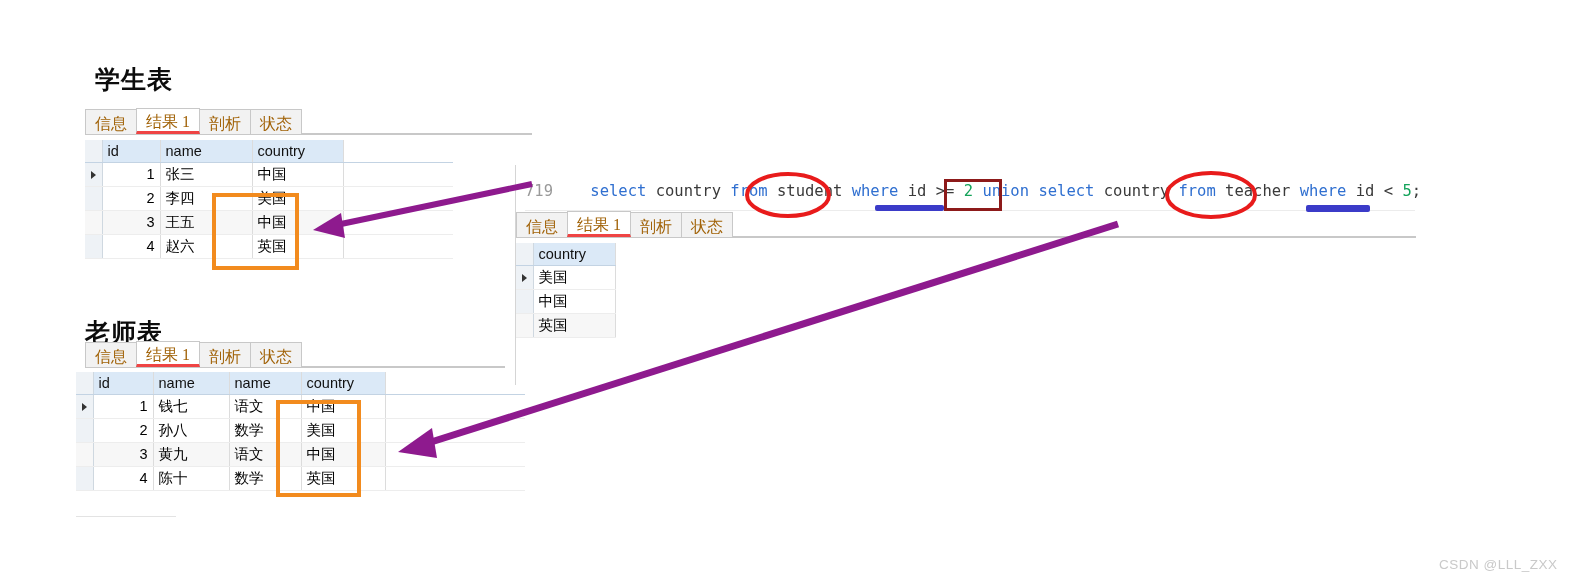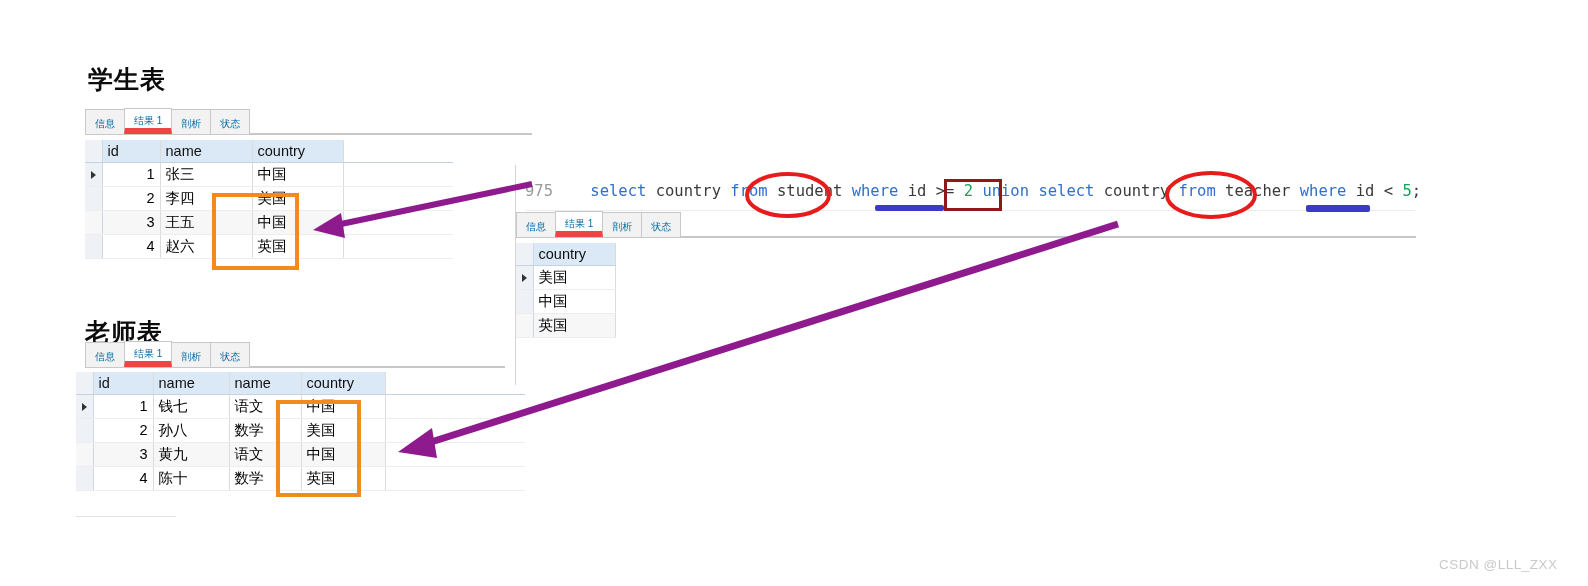--- a/index.html
+++ b/index.html
@@ -29,40 +29,41 @@
   
   .tabstrip {
     display: flex;
     align-items: flex-end;
     height: 26px;
     border-bottom: 1px solid #c8c8c8;
     background: #ffffff;
     box-sizing: border-box;
   }
   .tab {
-    font-size: 10px;
+    font-size: 16px;
     line-height: 14px;
     padding: 9px 9px 5px 9px;
     border: 1px solid #c8c8c8;
     border-bottom: none;
     background: #f2f2f2;
-    color: #0369a1;
+    color: #a16207;
     margin-right: -1px;
     white-space: nowrap;
     box-sizing: border-box;
     height: 25px;
     display: flex;
     align-items: center;
   }
   .tab.active {
     background: #ffffff;
     height: 26px;
     position: relative;
     z-index: 2;
-    border-bottom: 6px solid #ef4444;
+    border-bottom: 3px solid #ef4444;
+    font-family: Liberation Serif, serif;
   }
 
   
   .grid {
     border-collapse: collapse;
     font-size: 14.5px;
     background: #ffffff;
     table-layout: fixed;
   }
   .grid th, .grid td {
@@ -136,21 +137,21 @@
   svg.overlay {
     position: absolute;
     left: 0; top: 0;
     width: 1588px; height: 586px;
     pointer-events: none;
   }
 </style>
 </head>
 <body>
 
-<div class="abs section-title" style="left:88px; top:63px;font-family:Liberation Mono, monospace;">学生表</div>
+<div class="abs section-title" style="left:95px; top:63px;font-family:Liberation Mono, monospace;">学生表</div>
 
 <div class="abs" style="left:85px; top:109px; width:447px;">
   <div class="tabstrip">
     <div class="tab">信息</div>
     <div class="tab active">结果 1</div>
     <div class="tab">剖析</div>
     <div class="tab">状态</div>
     <div style="flex:1; border-bottom:1px solid #c8c8c8; height:26px; box-sizing:border-box;"></div>
   </div>
 </div>
@@ -262,21 +263,21 @@
   </table>
 </div>
 
 <div class="abs" style="left:76px; top:516px; width:100px; height:1px; background:#e3e3e3;"></div>
 
 <div class="abs hl-box" style="left:276px; top:400px; width:85px; height:97px;"></div>
 
 <div class="abs panel-border" style="left:515px; top:165px; width:2px; height:220px;"></div>
 
 <div class="abs editor" style="left:525px; top:182px;">
-  <span class="lineno">975</span>
+  <span class="lineno">719</span>
   <span style="display:inline-block; width:28px;"></span><span id="sql-tokens"><span class="kw">select</span><span class="id2"> country </span><span class="kw">from</span><span class="id2"> student </span><span class="kw">where</span><span class="id2"> id </span><span class="op">&gt;=</span><span class="id2"> </span><span class="num2">2</span><span class="id2"> </span><span class="kw">union</span><span class="id2"> </span><span class="kw">select</span><span class="id2"> country </span><span class="kw">from</span><span class="id2"> teacher </span><span class="kw">where</span><span class="id2"> id </span><span class="op">&lt;</span><span class="id2"> </span><span class="num2">5</span><span class="op">;</span></span>
 </div>
 
 <div class="abs" style="left:525px; top:210px; width:890px; height:1px; background:#ececec;"></div>
 
 <div class="abs blue-underline" style="left:875px; top:205px; width:69px; height:6px;"></div>
 <div class="abs blue-underline" style="left:1306px; top:205px; width:64px; height:7px;"></div>
 
 <div class="abs union-box" style="left:944px; top:179px; width:58px; height:32px;"></div>
 

